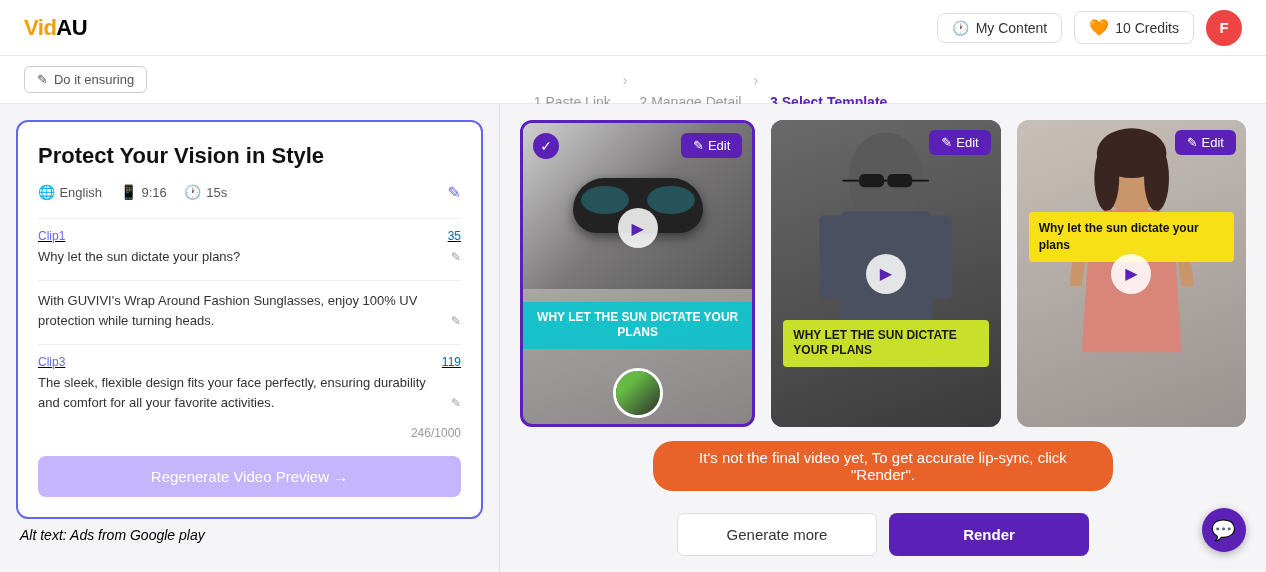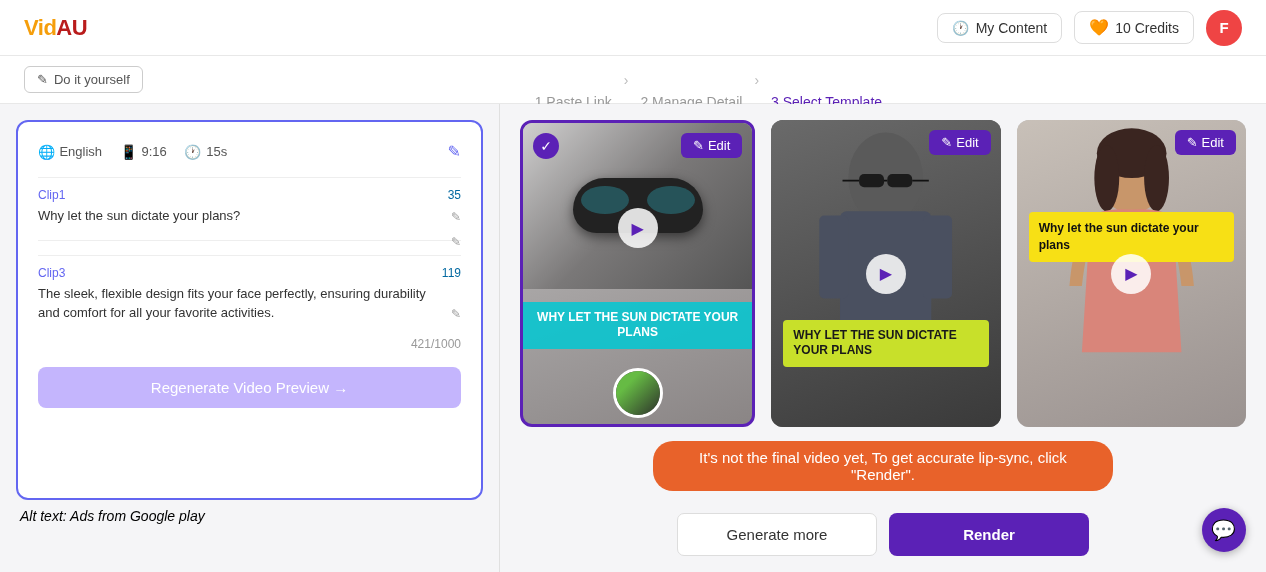--- a/index.html
+++ b/index.html
@@ -97,21 +97,21 @@
       justify-content: center;
     }
     .step {
       display: flex;
       align-items: center;
       gap: 8px;
       font-size: 14px;
       color: #999;
       margin-top: 44px;
     }
-    .step.active { color: #5b21b6; font-weight: 400; }
+    .step.active { color: #5b21b6; font-weight: 700; }
     .step-arrow {
       margin: 0 12px;
       color: #bbb;
       font-size: 14px;
     }
 
     
     .main {
       display: flex;
       height: calc(572px - 56px - 48px);
@@ -164,20 +164,21 @@
     }
     .divider { border: none; border-top: 1px solid #eee; margin: 10px 0; }
 
     .clip-row {
       margin-bottom: 14px;
     }
     .clip-header {
       display: flex;
       justify-content: space-between;
       margin-bottom: 4px;
+      text-decoration: underline;
     }
     .clip-label { font-size: 12px; color: #6366f1; font-weight: 500; }
     .clip-count { font-size: 12px; color: #0369a1; }
     .clip-text {
       font-size: 13px;
       color: #333;
       line-height: 1.5;
       padding-right: 20px;
       position: relative;
     }
@@ -473,61 +474,62 @@
       cursor: pointer;
       box-shadow: 0 2px 8px rgba(0,0,0,0.3);
       z-index: 100;
     }
   </style>
 </head>
 <body>
 
 <header class="header">
   <div class="logo">
-    <span>Vid</span><span style="color:#b91c1c">AU</span>
+    <span>Vid</span><span style="color:#000000">AU</span>
   </div>
   <div class="header-right">
     <button class="my-content-btn">
       <span>🕐</span>
       <span>My Content</span>
     </button>
     <button class="credits-btn">
       <span class="credits-heart">🧡</span>
       <span>10 Credits</span>
     </button>
     <div class="avatar">
       <span>F</span>
     </div>
   </div>
 </header>
 
 <div class="steps-bar">
   <button class="do-it-yourself">
     <span>✎</span>
-    <span>Do it yourself</span>
+    <span>Do it ensuring</span>
   </button>
   <div class="steps">
     <div class="step">
       <span>1 Paste Link</span>
     </div>
     <span class="step-arrow">›</span>
     <div class="step">
       <span>2 Manage Detail</span>
     </div>
     <span class="step-arrow">›</span>
     <div class="step active">
       <span>3 Select Template</span>
     </div>
   </div>
 </div>
 
 <div class="main">
 
   <div class="left-panel">
     <div class="left-card">
+      <div class="card-title">Protect Your Vision in Style</div>
       <div class="card-meta">
         <div class="meta-item">
           <span class="meta-icon">🌐</span>
           <span>English</span>
         </div>
         <div class="meta-item">
           <span class="meta-icon">📱</span>
           <span>9:16</span>
         </div>
         <div class="meta-item">
@@ -547,38 +549,39 @@
         <div class="clip-text">
           <span>Why let the sun dictate your plans?</span>
           <span class="clip-edit">✎</span>
         </div>
       </div>
 
       <hr class="divider">
 
       <div class="clip-row">
         <div class="clip-text">
+          <span>With GUVIVI's Wrap Around Fashion Sunglasses, enjoy 100% UV protection while turning heads.</span>
           <span class="clip-edit">✎</span>
         </div>
       </div>
 
       <hr class="divider">
 
       <div class="clip-row">
         <div class="clip-header">
           <span class="clip-label">Clip3</span>
           <span class="clip-count">119</span>
         </div>
         <div class="clip-text">
           <span>The sleek, flexible design fits your face perfectly, ensuring durability and comfort for all your favorite activities.</span>
           <span class="clip-edit">✎</span>
         </div>
       </div>
 
-      <div class="char-total">421/1000</div>
+      <div class="char-total">246/1000</div>
 
       <button class="regen-btn">
         <span>Regenerate Video Preview →</span>
       </button>
     </div>
     <div class="alt-text">Alt text: Ads from Google play</div>
   </div>
 
   <div class="right-panel">
     <div class="templates-grid">

